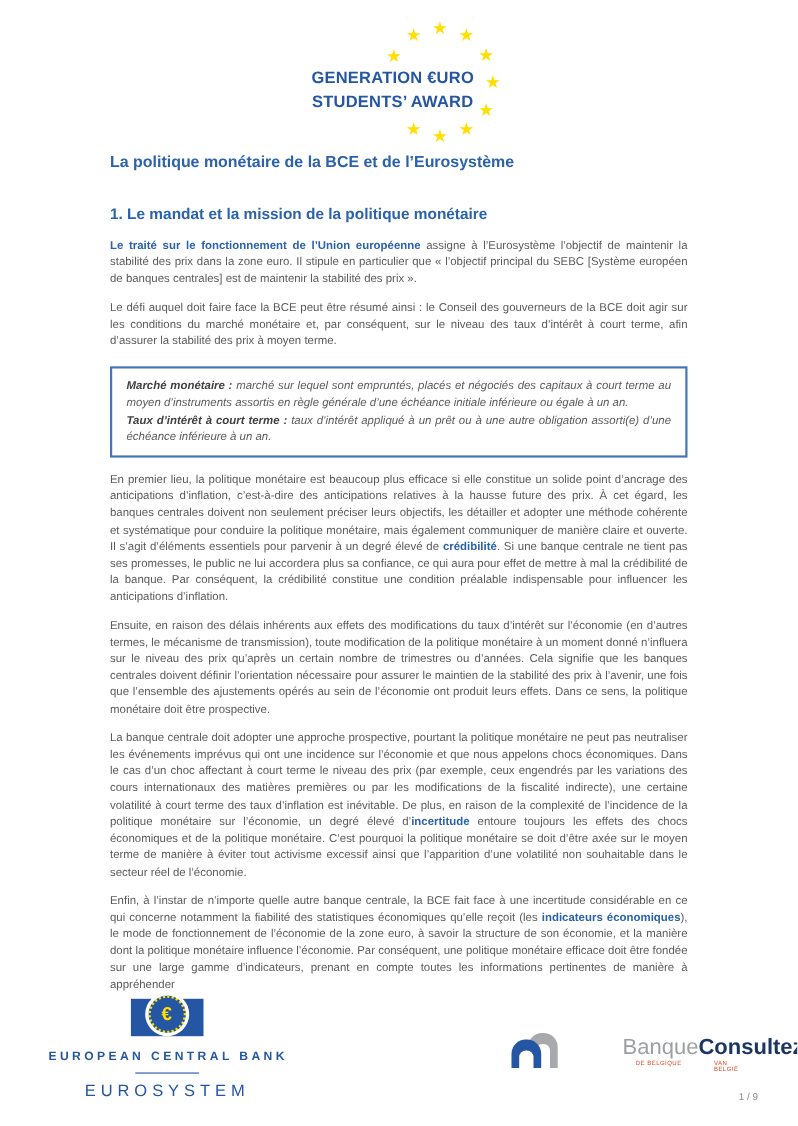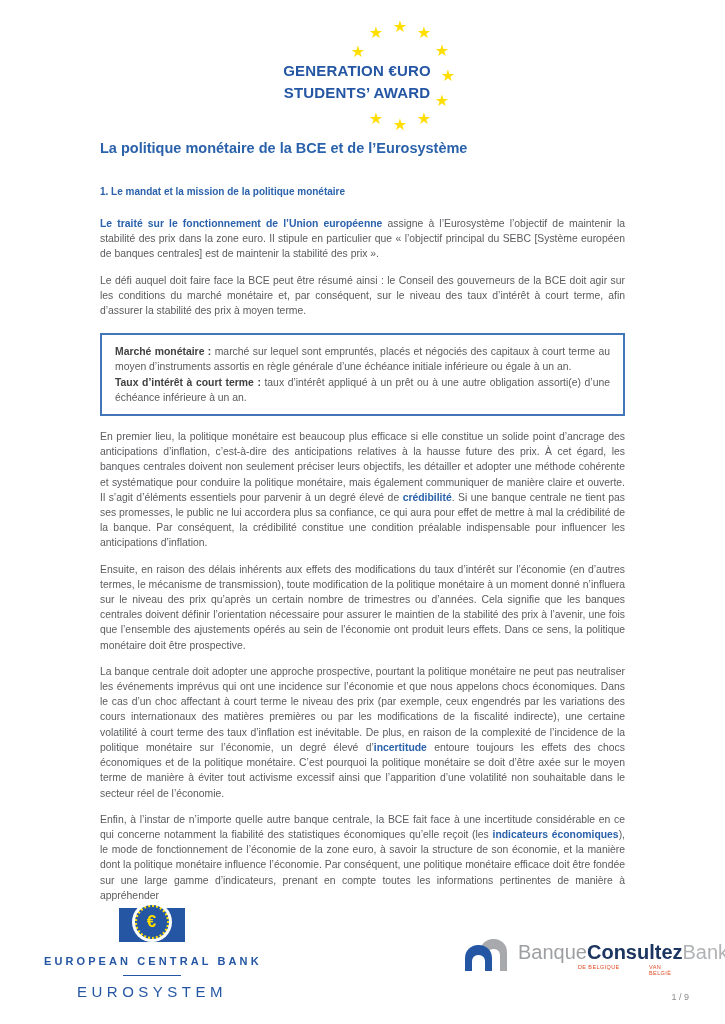--- a/index.html
+++ b/index.html
@@ -25,35 +25,35 @@
   }
   .glossary-box {
     position:absolute; left:455px; top:163px; width:236px; height:39px;
     background:#ffe500; color:#2b62ab; text-align:center; padding-top:4px;
     cursor:pointer;
   }
   .glossary-box .gline1 { font-size:11px; line-height:15px; }
   .glossary-box .gline2 { font-size:11.5px; line-height:15px; font-weight:bold; }
   .section-heading {
     position:absolute; left:100px; top:186px; width:430px;
-    color:#2b62ab; font-size:10px; font-weight:bold;
+    color:#2b62ab; font-size:14px; font-weight:bold;
   }
 
   
   .body-text { position:absolute; left:100px; top:216px; width:525px; }
   .body-text p {
     font-size:10.4px; line-height:15.2px; color:#5a5b5e;
     text-align:justify; margin:0 0 11px 0;
   }
   .body-text p:last-child { margin-bottom:0; }
   .lead-blue { color:#2b62ab; font-weight:bold; }
   .term-blue { color:#2b62ab; font-weight:bold; }
   .def-box {
     border:2px solid #4376b8; margin:15px 0 13px 0; padding:9px 13px;
-    font-size:10.4px; line-height:15.2px; color:#5a5b5e; text-align:justify;
+    font-size:10.4px; line-height:15.2px; color:#5a5b5e; text-align:justify;font-style:italic;
   }
   .def-term { font-weight:bold; color:#404143; }
 
   
   .ecb-block { position:absolute; left:44px; top:902px; width:216px; text-align:center; }
   .ecb-emblem { position:relative; width:66px; height:40px; margin:0 auto; }
   .ecb-rect { position:absolute; left:0; top:6px; width:66px; height:34px; background:#2456a4; }
   .ecb-circle {
     position:absolute; left:13px; top:0; width:40px; height:40px;
     background:#ffffff; border-radius:50%;
@@ -78,21 +78,21 @@
   .bnb-row { position:relative; height:38px; }
   .bnb-marks { position:absolute; left:0; top:2px; width:50px; height:34px; }
   .bnb-n { position:absolute; border-radius:13px 13px 0 0; }
   .bnb-n::after {
     content:''; position:absolute; left:7px; right:7px; top:10px; bottom:0;
     background:#ffffff; border-radius:6px 6px 0 0;
   }
   .bnb-n-gray { left:15px; top:0; width:27px; height:32px; background:#a7a9ac; }
   .bnb-n-blue { left:0; top:6px; width:27px; height:26px; background:#2456a4; }
   .bnb-text { position:absolute; left:53px; top:4px; white-space:nowrap; font-size:20px; }
-  .bnb-banque { color:#9d9fa2; }
+  .bnb-banque { color:#9d9fa2;margin-left:48px; }
   .bnb-nationale { color:#1c3661; font-weight:bold; }
   .bnb-bank { color:#b0b2b4; }
   .bnb-sub1 { position:absolute; left:113px; top:27px; color:#e04b23; font-size:5.5px; letter-spacing:0.4px; }
   .bnb-sub2 { position:absolute; left:184px; top:27px; color:#e04b23; font-size:5.5px; letter-spacing:0.4px; }
 
   .page-number { position:absolute; right:36px; top:992px; color:#8a8a8a; font-size:9px; }
 </style>
 </head>
 <body>
 

